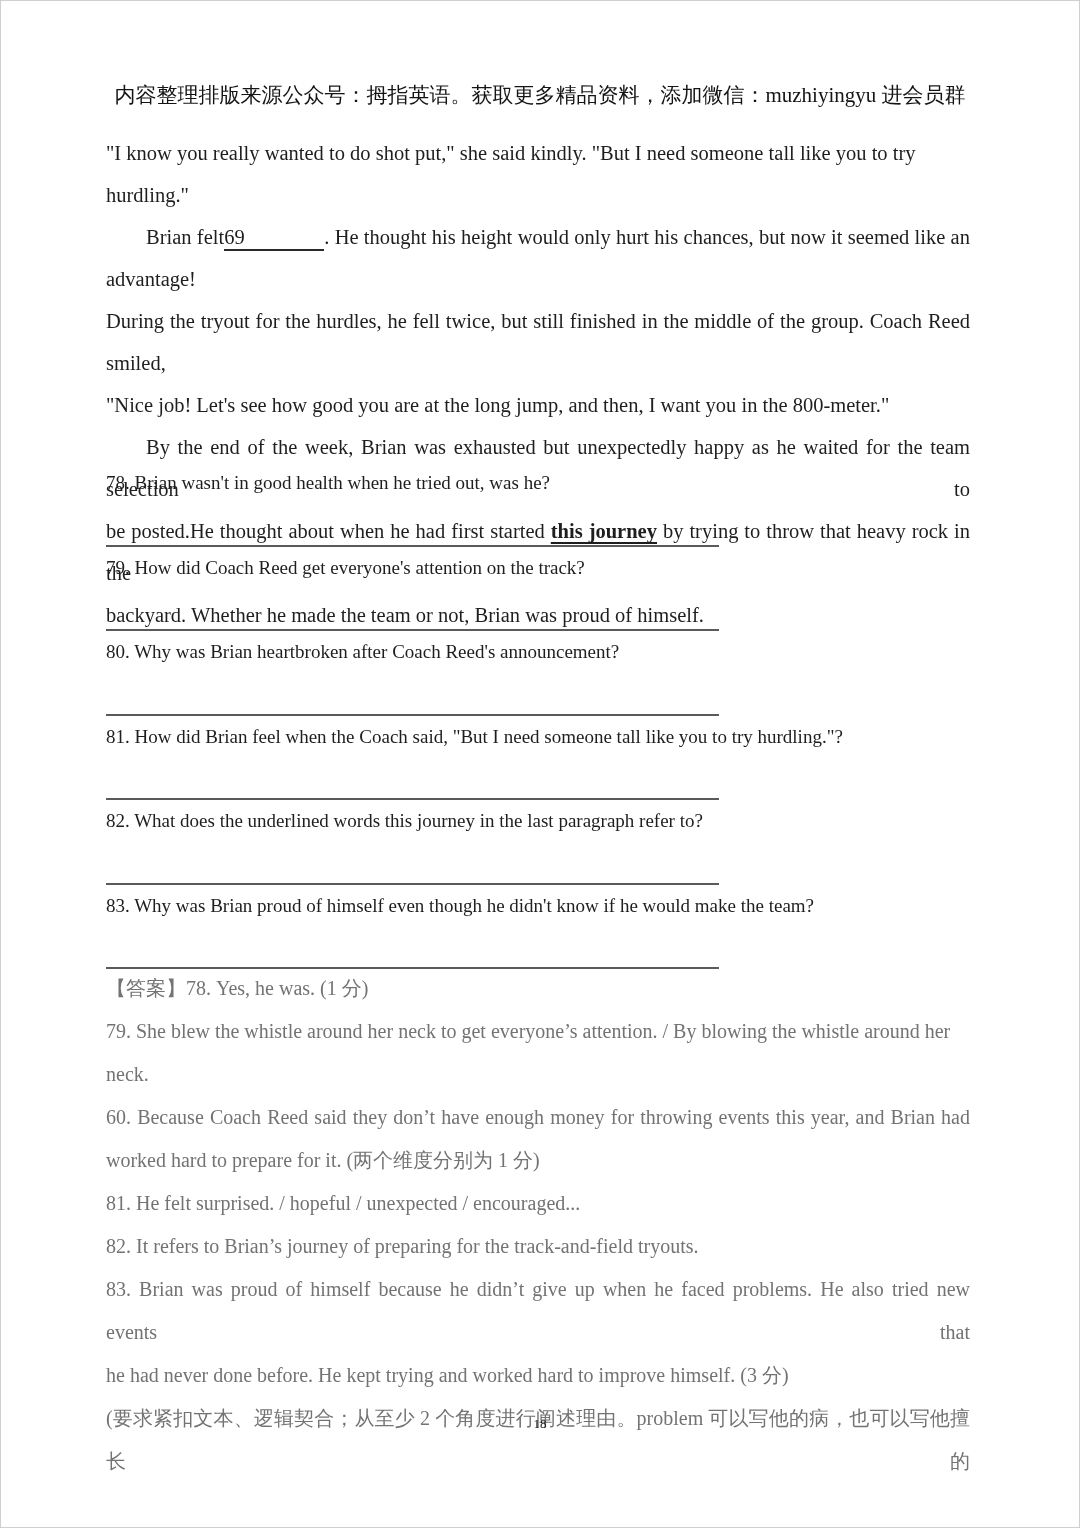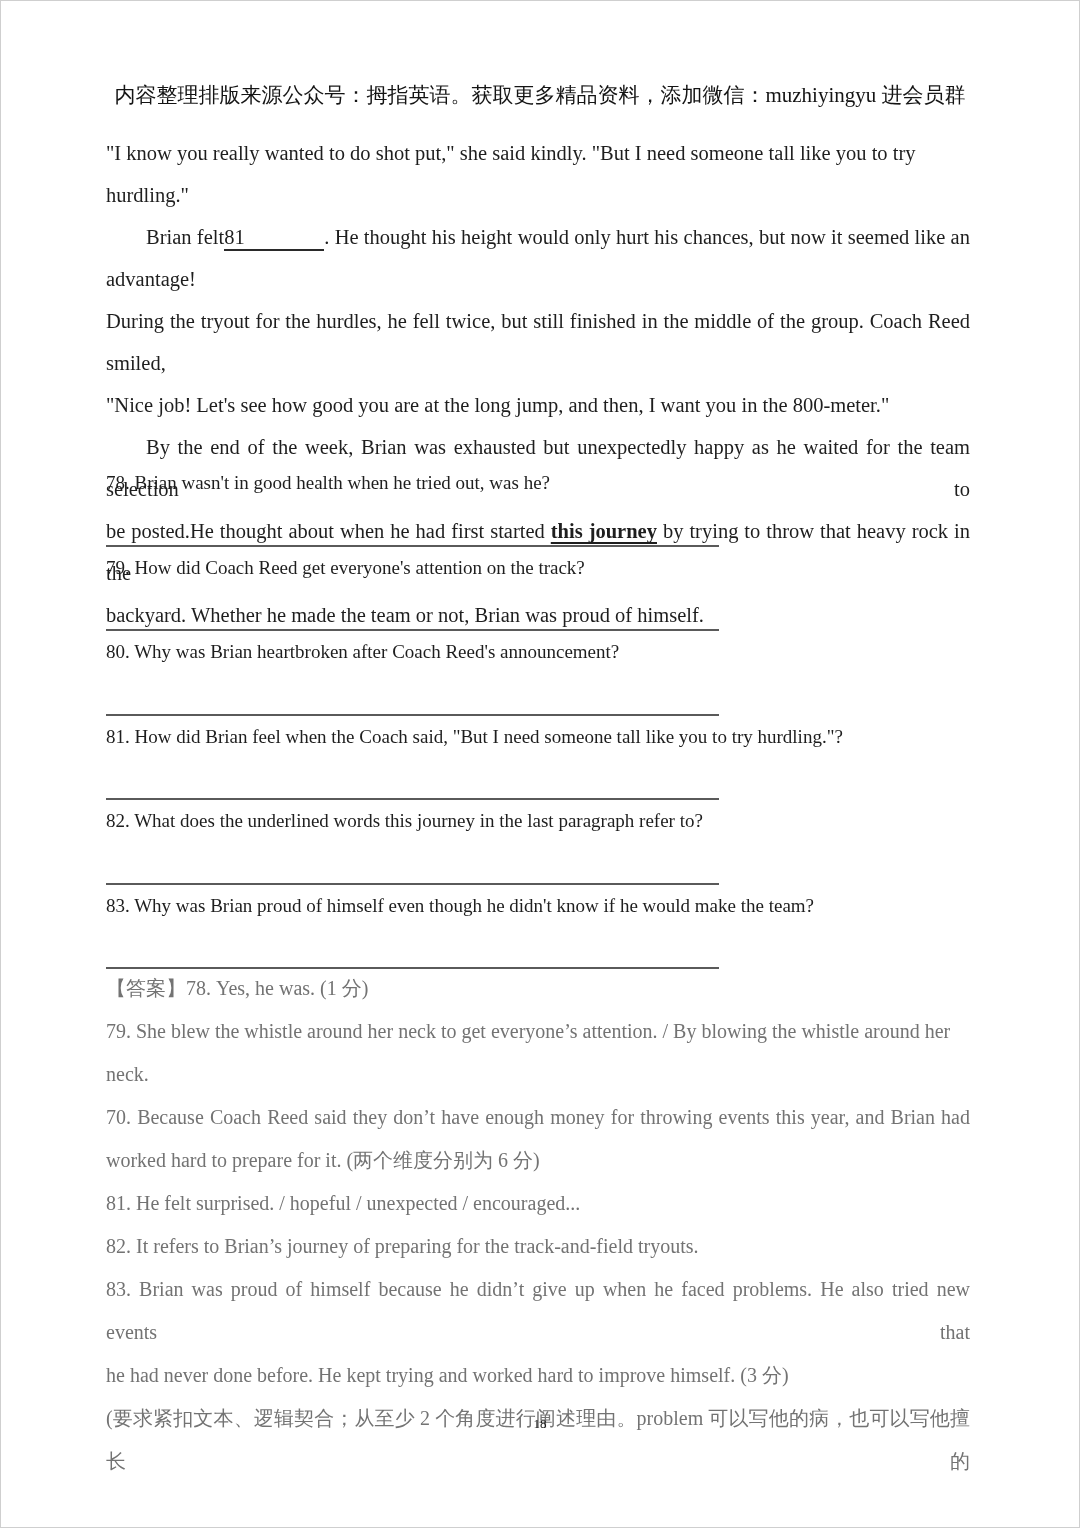--- a/index.html
+++ b/index.html
@@ -78,21 +78,21 @@
 </style>
 </head>
 <body>
 
 <div class="page">
 
   <div class="header-note">内容整理排版来源公众号：拇指英语。获取更多精品资料，添加微信：muzhiyingyu 进会员群</div>
 
   <div class="passage">
     <div class="pline">"I know you really wanted to do shot put," she said kindly. "But I need someone tall like you to try hurdling."</div>
-    <div class="pline indent justify"><span>Brian felt</span><span class="blank-81"><span>81</span></span><span>. He thought his height would only hurt his chances, but now it seemed like an advantage!</span></div>
+    <div class="pline indent justify"><span>Brian felt</span><span class="blank-81"><span>69</span></span><span>. He thought his height would only hurt his chances, but now it seemed like an advantage!</span></div>
     <div class="pline justify">During the tryout for the hurdles, he fell twice, but still finished in the middle of the group. Coach Reed smiled,</div>
     <div class="pline">"Nice job! Let's see how good you are at the long jump, and then, I want you in the 800-meter."</div>
     <div class="pline indent justify">By the end of the week, Brian was exhausted but unexpectedly happy as he waited for the team selection to</div>
     <div class="pline justify"><span>be posted.He thought about when he had first started </span><span class="journey">this journey</span><span> by trying to throw that heavy rock in the</span></div>
     <div class="pline">backyard. Whether he made the team or not, Brian was proud of himself.</div>
   </div>
 
   <div class="questions">
     <div class="qblock">
       <div class="qtext">78. Brian wasn't in good health when he tried out, was he?</div>
@@ -116,22 +116,22 @@
     </div>
     <div class="qblock">
       <div class="qtext">83. Why was Brian proud of himself even though he didn't know if he would make the team?</div>
       <div class="qrule"></div>
     </div>
   </div>
 
   <div class="answers">
     <div class="aline">【答案】78. Yes, he was. (1 分)</div>
     <div class="aline">79. She blew the whistle around her neck to get everyone’s attention. / By blowing the whistle around her neck.</div>
-    <div class="aline justify">70. Because Coach Reed said they don’t have enough money for throwing events this year, and Brian had</div>
-    <div class="aline">worked hard to prepare for it. (两个维度分别为 6 分)</div>
+    <div class="aline justify">60. Because Coach Reed said they don’t have enough money for throwing events this year, and Brian had</div>
+    <div class="aline">worked hard to prepare for it. (两个维度分别为 1 分)</div>
     <div class="aline">81. He felt surprised. / hopeful / unexpected / encouraged...</div>
     <div class="aline">82. It refers to Brian’s journey of preparing for the track-and-field tryouts.</div>
     <div class="aline justify">83. Brian was proud of himself because he didn’t give up when he faced problems. He also tried new events that</div>
     <div class="aline">he had never done before. He kept trying and worked hard to improve himself. (3 分)</div>
     <div class="aline justify">(要求紧扣文本、逻辑契合；从至少 2 个角度进行阐述理由。problem 可以写他的病，也可以写他擅长的</div>
   </div>
 
   <div class="page-number">18</div>
 
 </div>

